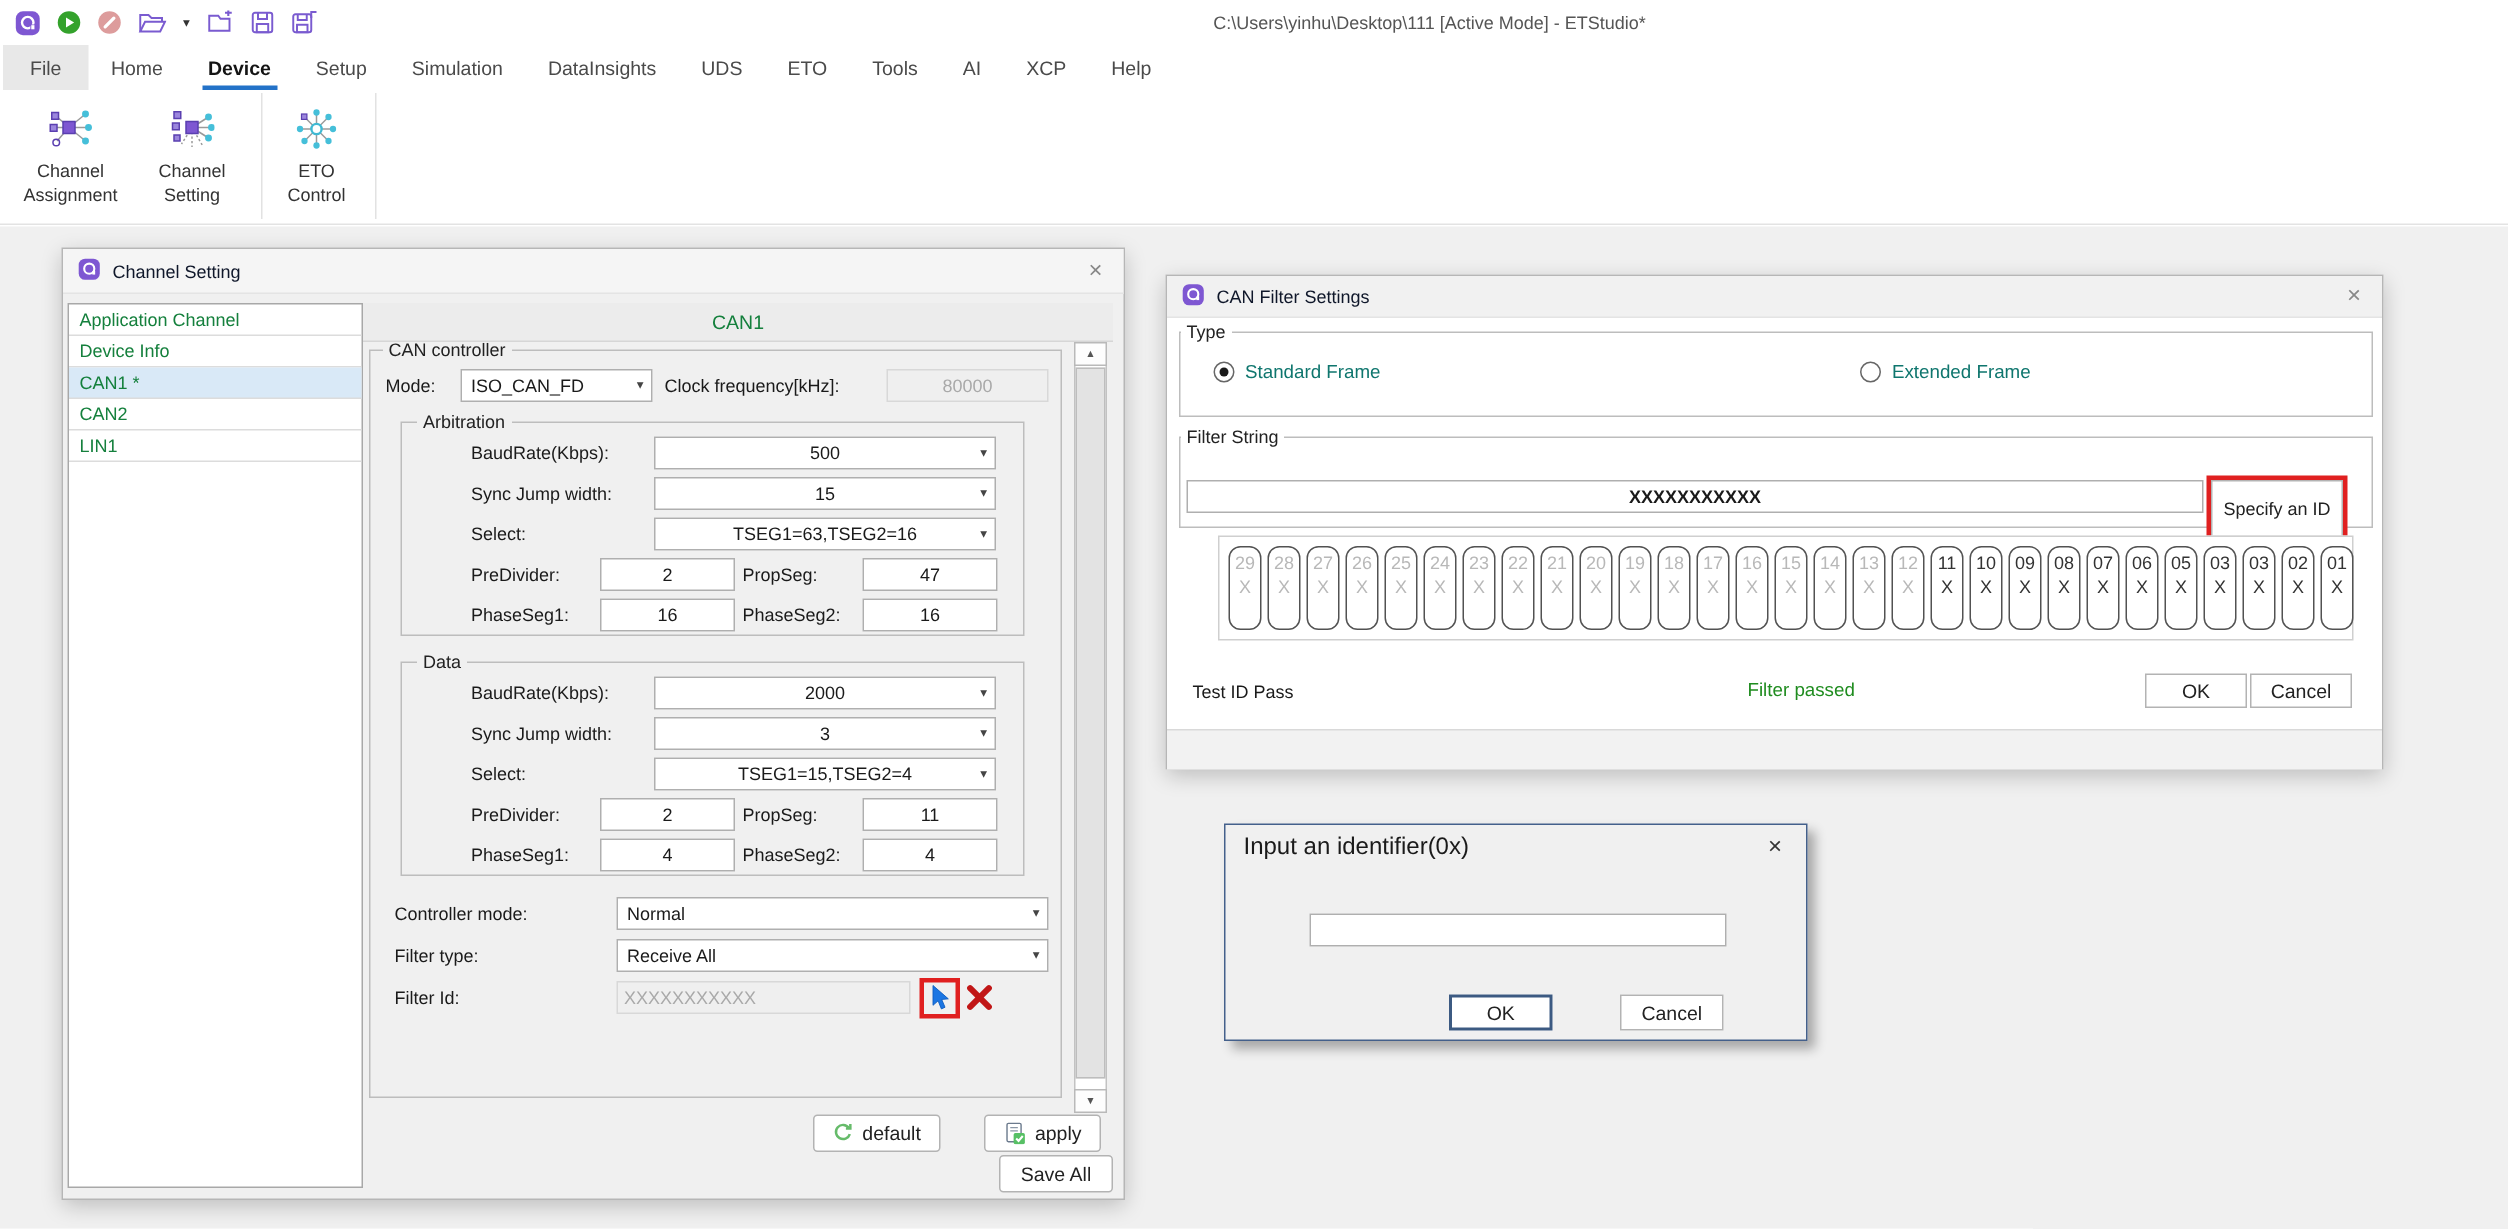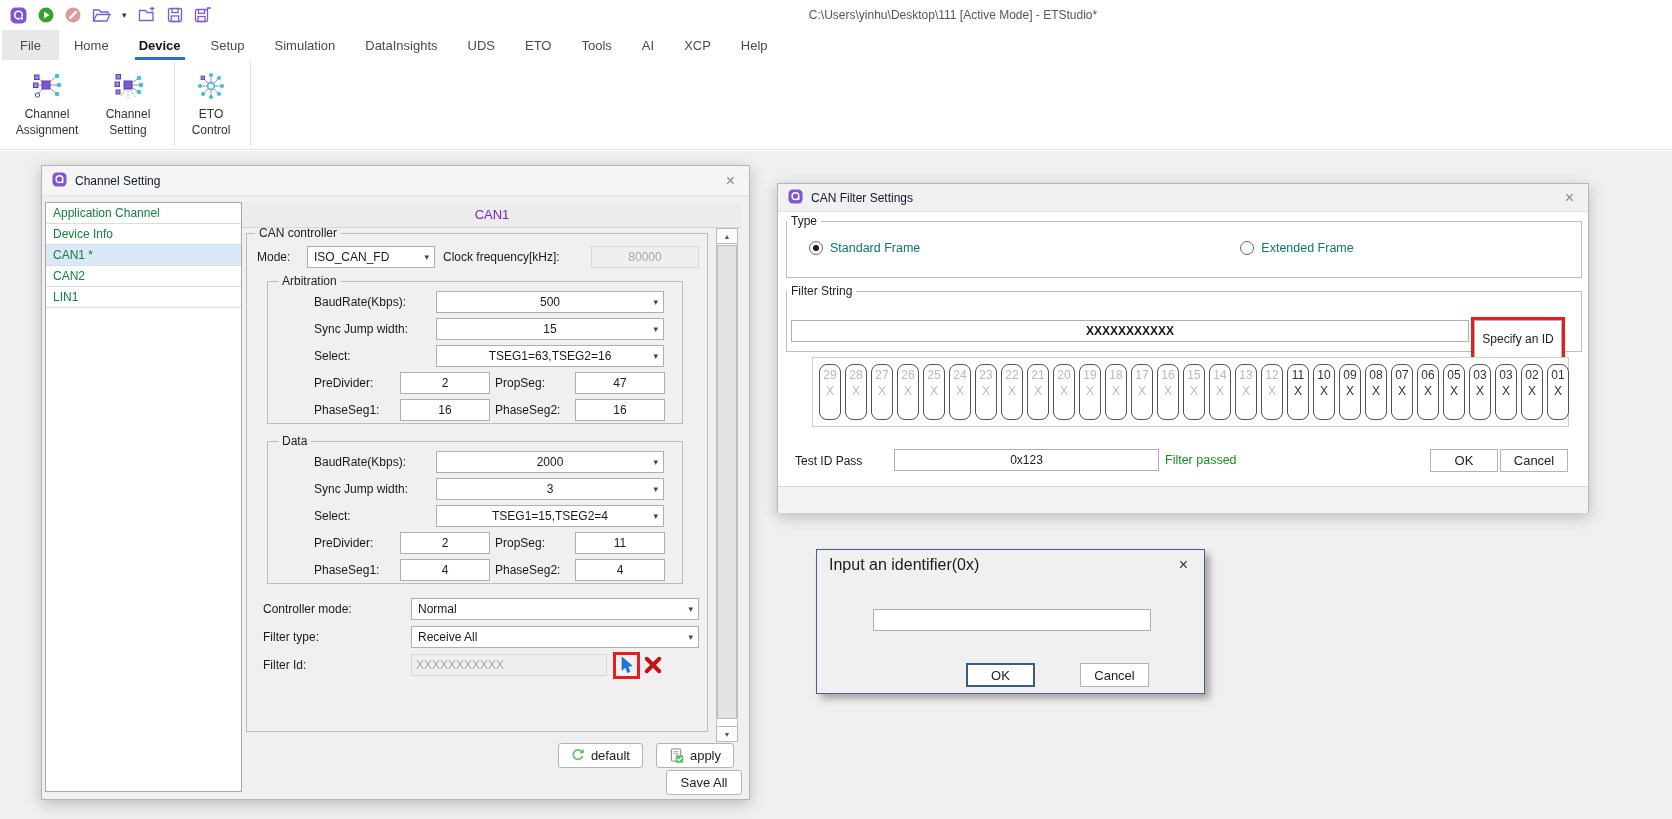--- a/index.html
+++ b/index.html
@@ -36,38 +36,38 @@
   .combo .arr { position:absolute; right:5px; top:50%; transform:translateY(-50%); font-size:9px; color:#444; }
   input.tbox { border:1px solid #afafaf; height:22px; background:#fff; font-family:inherit; font-size:12px; color:#1a1a1a; text-align:center; padding:0 4px; }
   input.tbox:disabled { background:#efefef; border-color:#d8d8d8; color:#a9a9a9; }
   input.tbox::placeholder { color:#a9a9a9; }
   .btn { background:#fff; border:1px solid #b3b3b3; border-radius:3px; display:inline-flex; align-items:center; justify-content:center; gap:6px; font-size:13px; color:#222; cursor:default; }
   
   #cs { left:41px; top:165px; width:709px; height:635px; }
   .cs-nav { position:absolute; left:3px; top:36px; width:197px; height:590px; background:#fff; border:1px solid #a8a8a8; }
   .cs-nav-item { height:21px; line-height:20px; padding-left:7px; border-bottom:1px solid #dcdcdc; font-size:12px; color:#15803d; }
   .cs-nav-item.selected { background:#d9e9f7; }
-  .cs-header { position:absolute; left:200px; top:36px; width:500px; height:26px; background:#ececec; border-bottom:1px solid #d6d6d6; display:flex; align-items:center; justify-content:center; font-size:13px; color:#6d28d9; }
+  .cs-header { position:absolute; left:200px; top:36px; width:500px; height:26px; background:#ececec; border-bottom:1px solid #d6d6d6; display:flex; align-items:center; justify-content:center; font-size:13px; color:#15803d; }
   .cs-main { position:absolute; left:204px; top:60px; width:462px; height:510px; }
   .cs-main > fieldset { width:100%; height:506px; padding:0 8px; }
   .frow { display:flex; align-items:center; height:26px; }
   .flabel { font-size:12px; color:#1a1a1a; flex:none; }
   .mode-row { margin:4px 0 2px 2px; }
   .sub { margin:4px 16px 0 12px; height:150px; padding:0 10px 4px 10px; }
   .sub .frow { margin-left:36px; height:27px; }
   .w50{width:50px}.w86{width:86px}.w80{width:80px}.w90{width:90px!important}.w108{width:108px!important}
   .w122{width:122px}.w128{width:128px!important}.w140{width:140px}.w148{width:148px}.w228{width:228px!important}
   .ml5{margin-left:5px}.ml8{margin-left:8px}
   .combo,.num { flex:none; }
   .bottom-row { margin-left:8px; margin-top:2px; }
   .grow-combo { flex:1 1 auto !important; }
   .checkbox { width:14px; height:14px; border:1px solid #828790; background:#fff; margin-left:5px; display:flex; align-items:center; justify-content:center; font-size:11px; color:#333; line-height:11px; }
   .red-hl { border:3px solid #e02020; display:flex; align-items:center; justify-content:center; background:transparent; }
   .cursor-box { width:27px; height:27px; margin-left:6px; }
-  .cs-actions { position:absolute; left:200px; top:576px; width:505px; height:26px; display:flex; align-items:center; justify-content:flex-end; gap:13px; padding-right:13px;padding-left:12px; }
+  .cs-actions { position:absolute; left:200px; top:576px; width:505px; height:26px; display:flex; align-items:center; justify-content:flex-end; gap:29px; padding-right:13px;padding-left:12px; }
   .cs-actions .btn { height:25px; padding:0 12px; }
   .cs-save { position:absolute; left:624px; top:604px; width:76px; height:25px; }
   .scrollbar { position:absolute; left:674px; top:62px; width:22px; height:514px; }
   .sb-btn { position:absolute; left:0; width:22px; height:16px; background:#fdfdfd; border:1px solid #b9b9b9; display:flex; align-items:center; justify-content:center; font-size:7px; color:#555; }
   .sb-track { position:absolute; left:0; top:0; width:22px; height:100%; background:#fff; border:1px solid #c2c2c2; }
   .sb-thumb { position:absolute; left:1px; top:17px; width:20px; height:474px; background:#e3e3e3; border:1px solid #bdbdbd; }
   
   #fs { left:777px; top:183px; width:812px; height:330px; background:#fff; }
   #fs .wtitle { background:#f1f1f1; height:28px; }
   .fs-group { position:absolute; left:8px; width:796px; background:#fff; }
@@ -619,21 +619,20 @@
 
         <div class="bit on">
           <span class="bit-num">01</span>
           <span class="bit-val">X</span>
         </div>
       </div>
   </div>
 
   <div class="fs-test">
     <span class="flabel">Test ID Pass</span>
-    <input class="tbox test-input" value="0x123" style="">
     <span class="pass-text">Filter passed</span>
     <button class="btn fs-ok">OK</button>
     <button class="btn fs-cancel">Cancel</button>
   </div>
 
   <div class="fs-footer"></div>
 </div>
 
 <div class="window" id="idd">
   <div class="idd-title">

